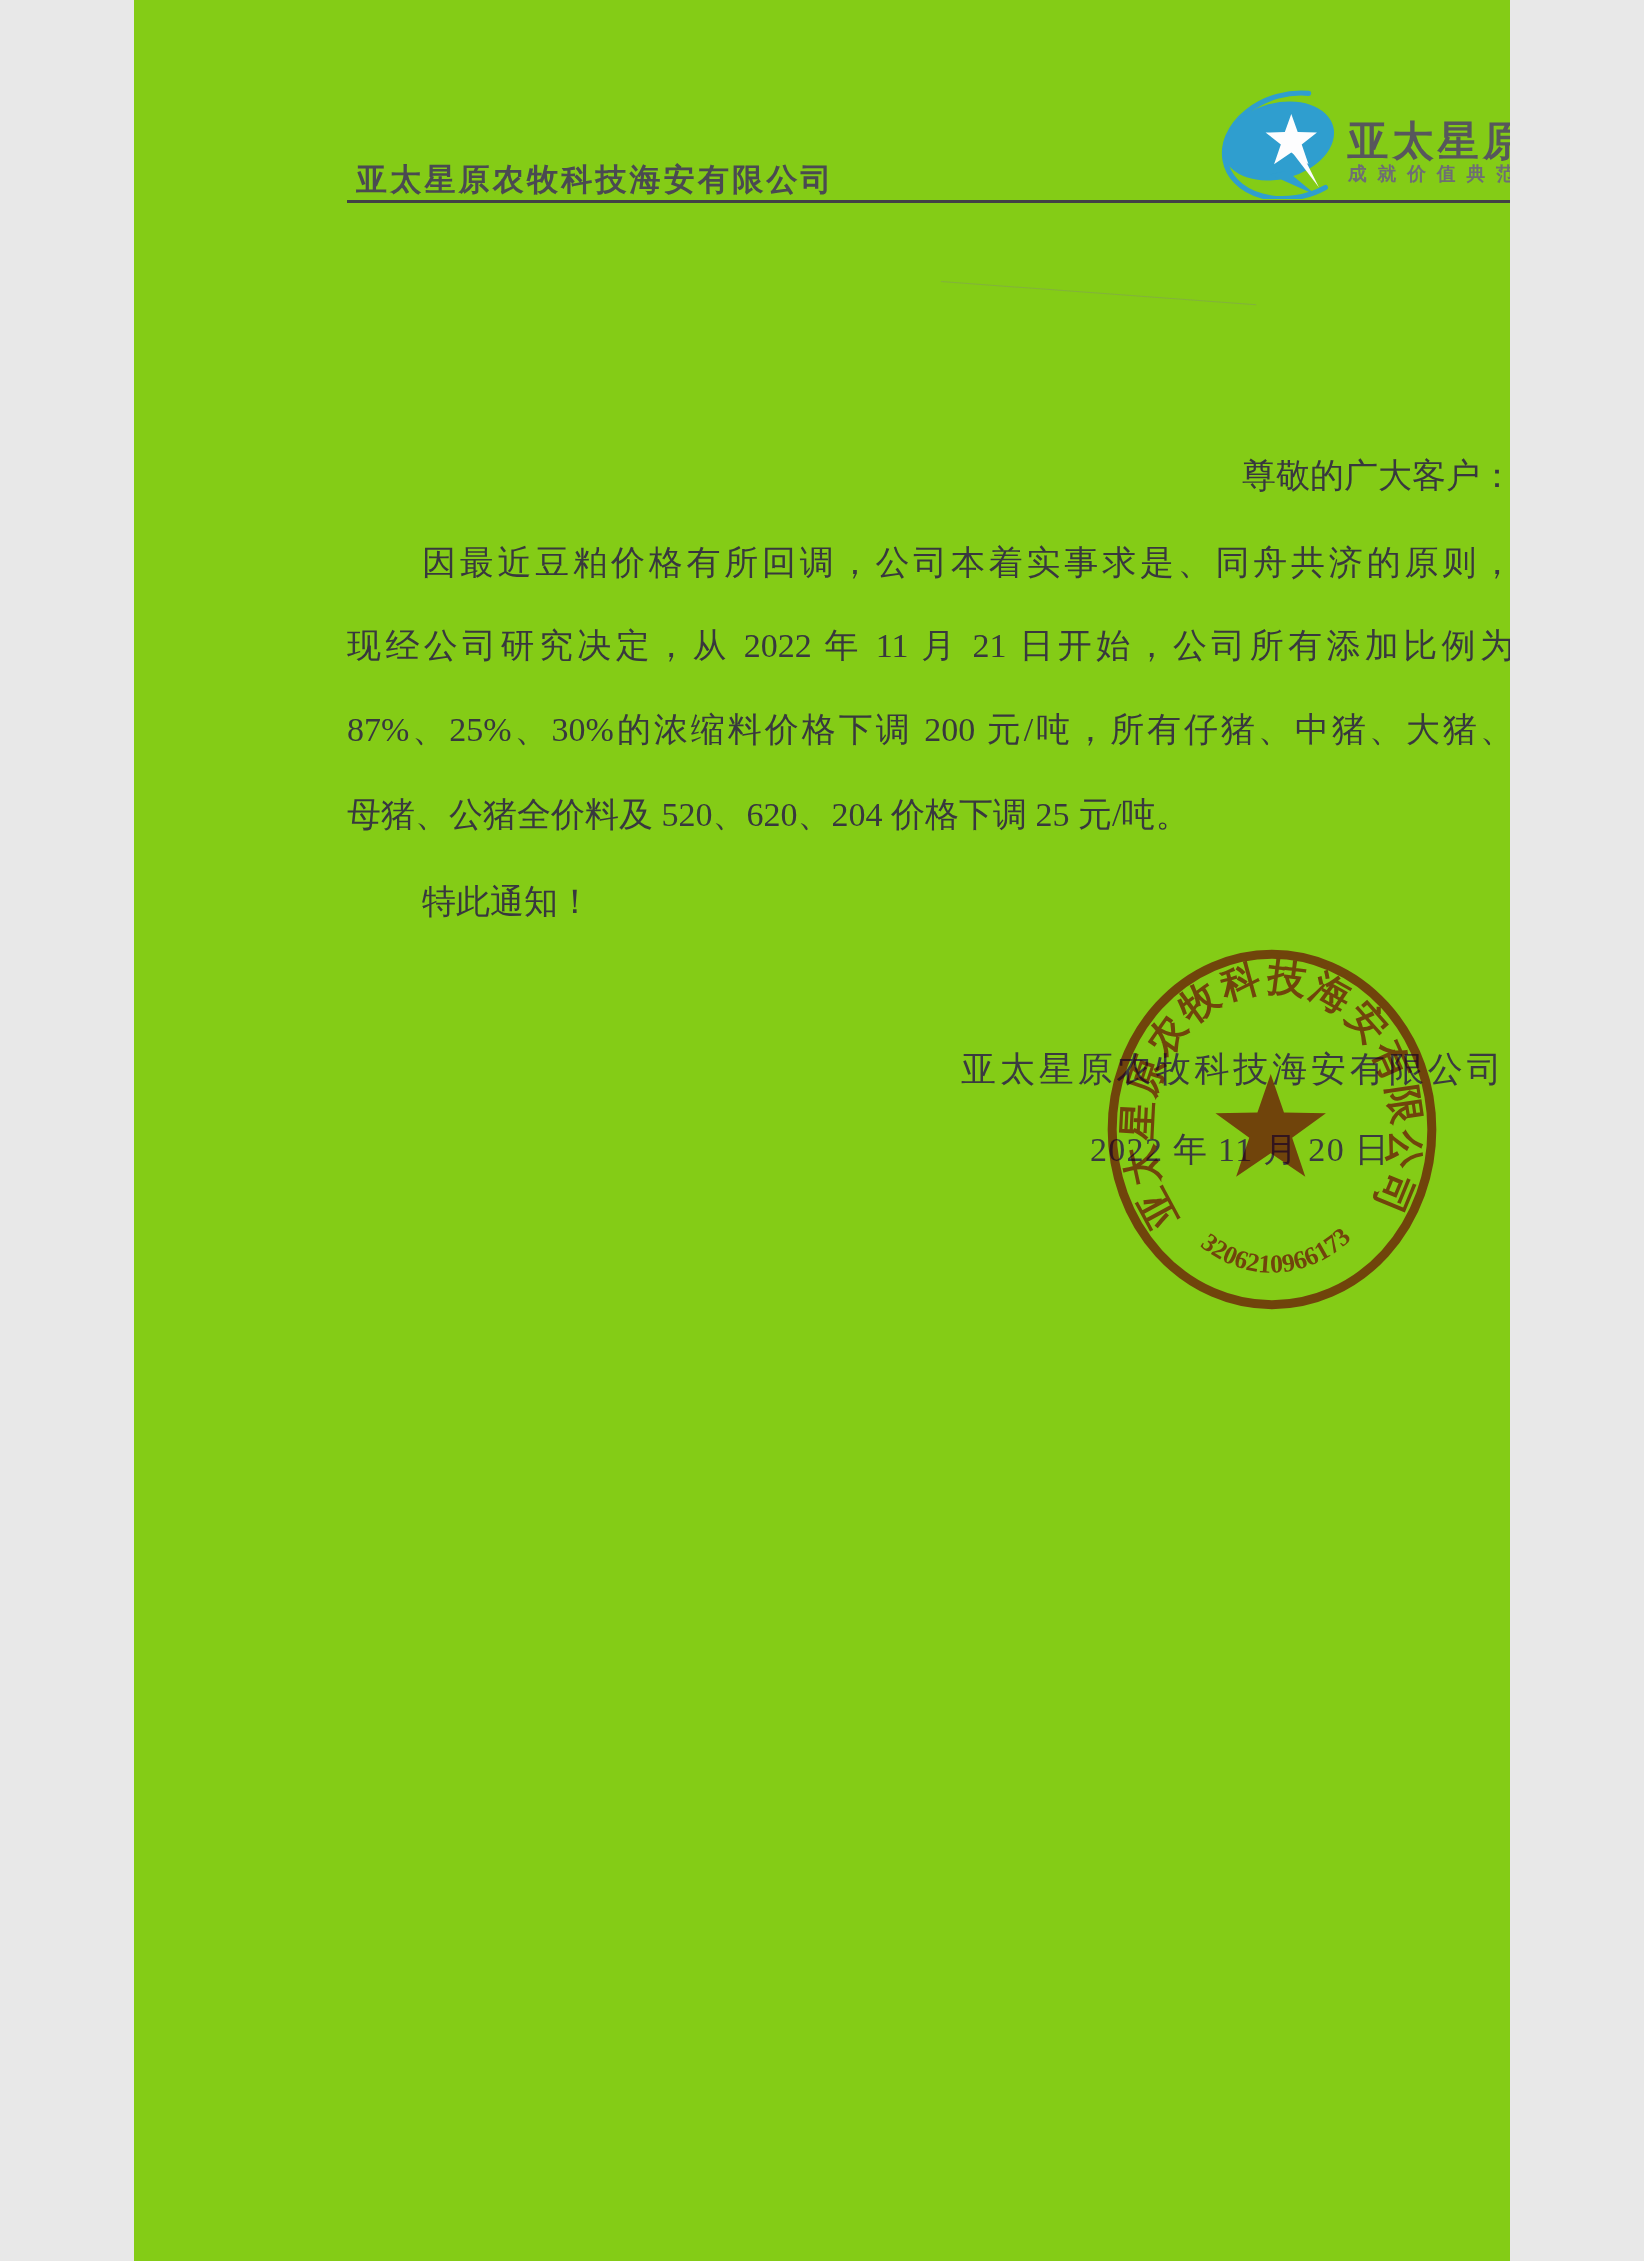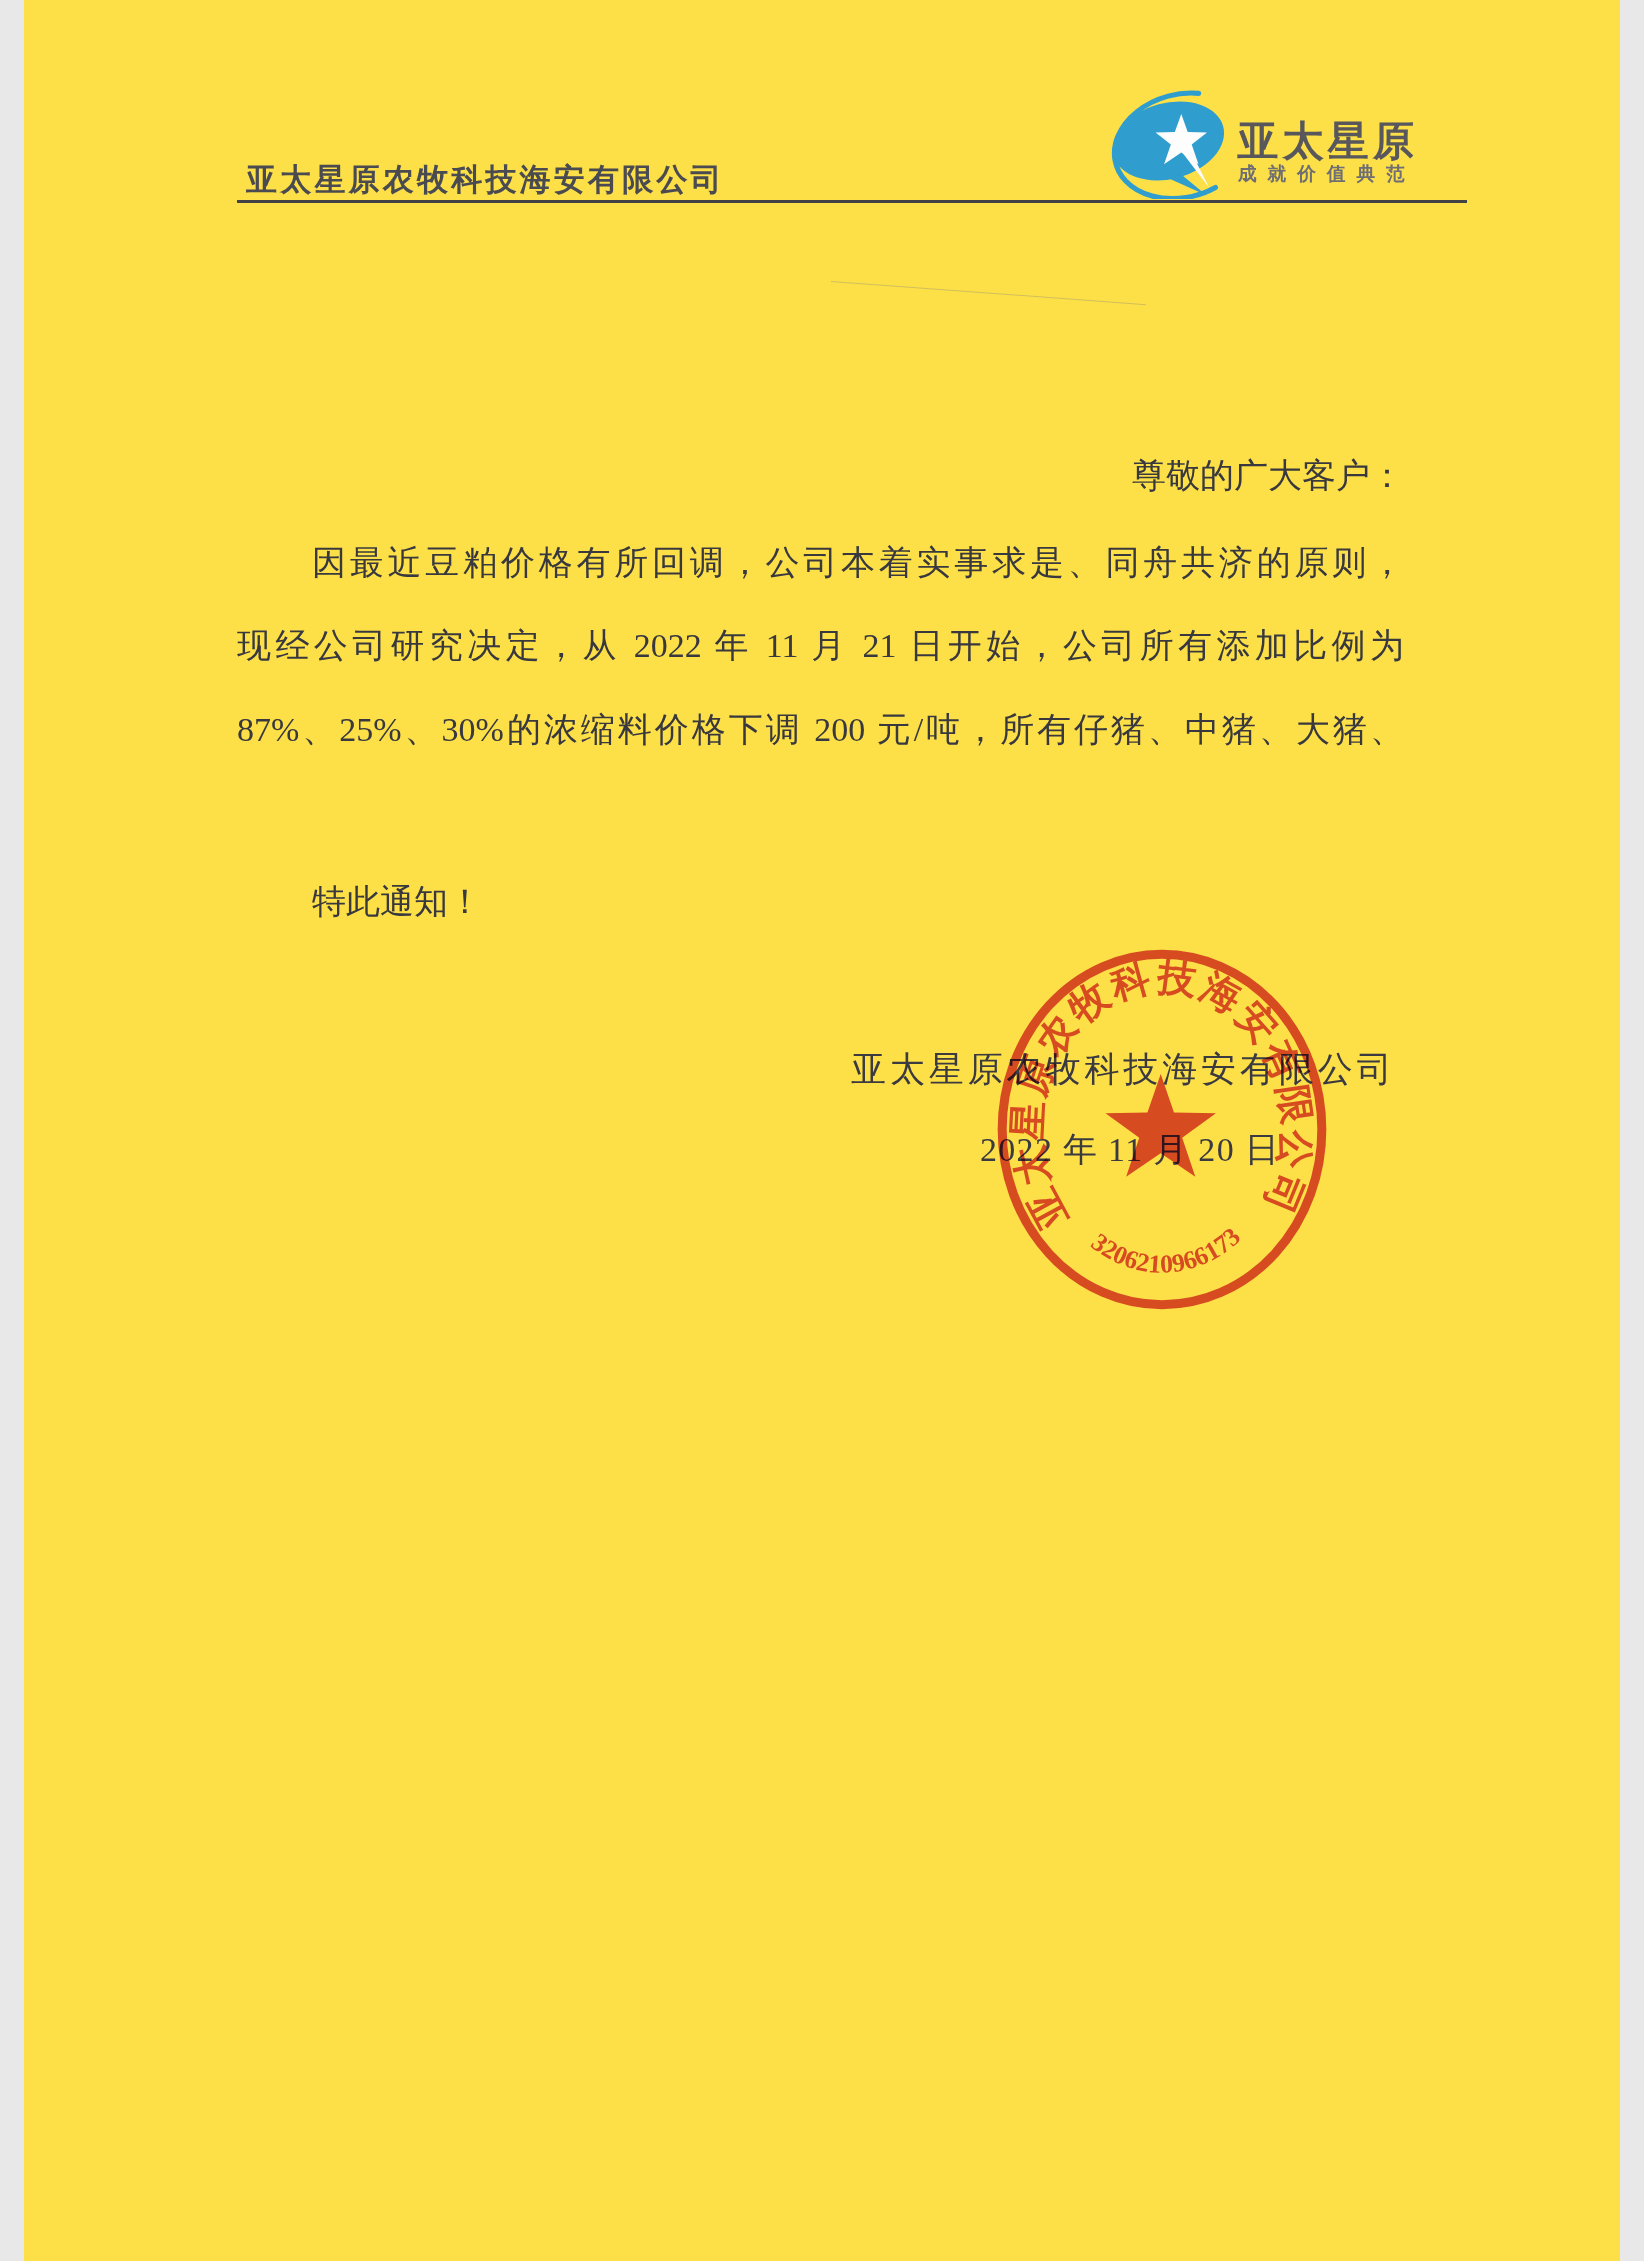--- a/index.html
+++ b/index.html
@@ -1,20 +1,20 @@
 <!DOCTYPE html>
 <html style="font-size:10.3px"><head>
 <meta charset="utf-8">
 <style>
   html,body{margin:0;padding:0;background:#e8e8e8;}
   .page{
     position:relative;
-    width:1596px;height:2261px;
+    width:1376px;height:2261px;
     margin:0 auto;
-    background:#fde047;
+    background:#84cc16;
     overflow:hidden;
     font-family:"Liberation Serif","DejaVu Serif",serif;
     color:#3a3a40;
     text-decoration:underline;
   }
   
   .header-company{
     position:absolute;left:222px;top:159px;
     font-size:31px;letter-spacing:3.2px;color:#4a4a51;
     white-space:nowrap;font-weight:600;
@@ -93,20 +93,21 @@
 
   <div class="header-rule"></div>
 
   <div class="crease"></div>
 
 
   <div class="line salutation">尊敬的广大客户：</div>
   <div class="line just indent l1">因最近豆粕价格有所回调，公司本着实事求是、同舟共济的原则，</div>
   <div class="line just l2">现经公司研究决定，从 2022 年 11 月 21 日开始，公司所有添加比例为</div>
   <div class="line just l3">87%、25%、30%的浓缩料价格下调 200 元/吨，所有仔猪、中猪、大猪、</div>
+  <div class="line l4">母猪、公猪全价料及 520、620、204 价格下调 25 元/吨。</div>
   <div class="line closing">特此通知！</div>
 
   <div class="sig-company">亚太星原农牧科技海安有限公司</div>
   <div class="sig-date">2022 年 11 月 20 日</div>
 
   <svg class="stamp" viewBox="0 0 540 600">
     <defs>
       <path id="arcTop" d="M 126,438 A 188,215 0 1 1 414,438" fill="none"></path>
       <path id="arcBottom" d="M 151.7,475 A 192,222 0 0 0 388.3,475" fill="none"></path>
     </defs>

